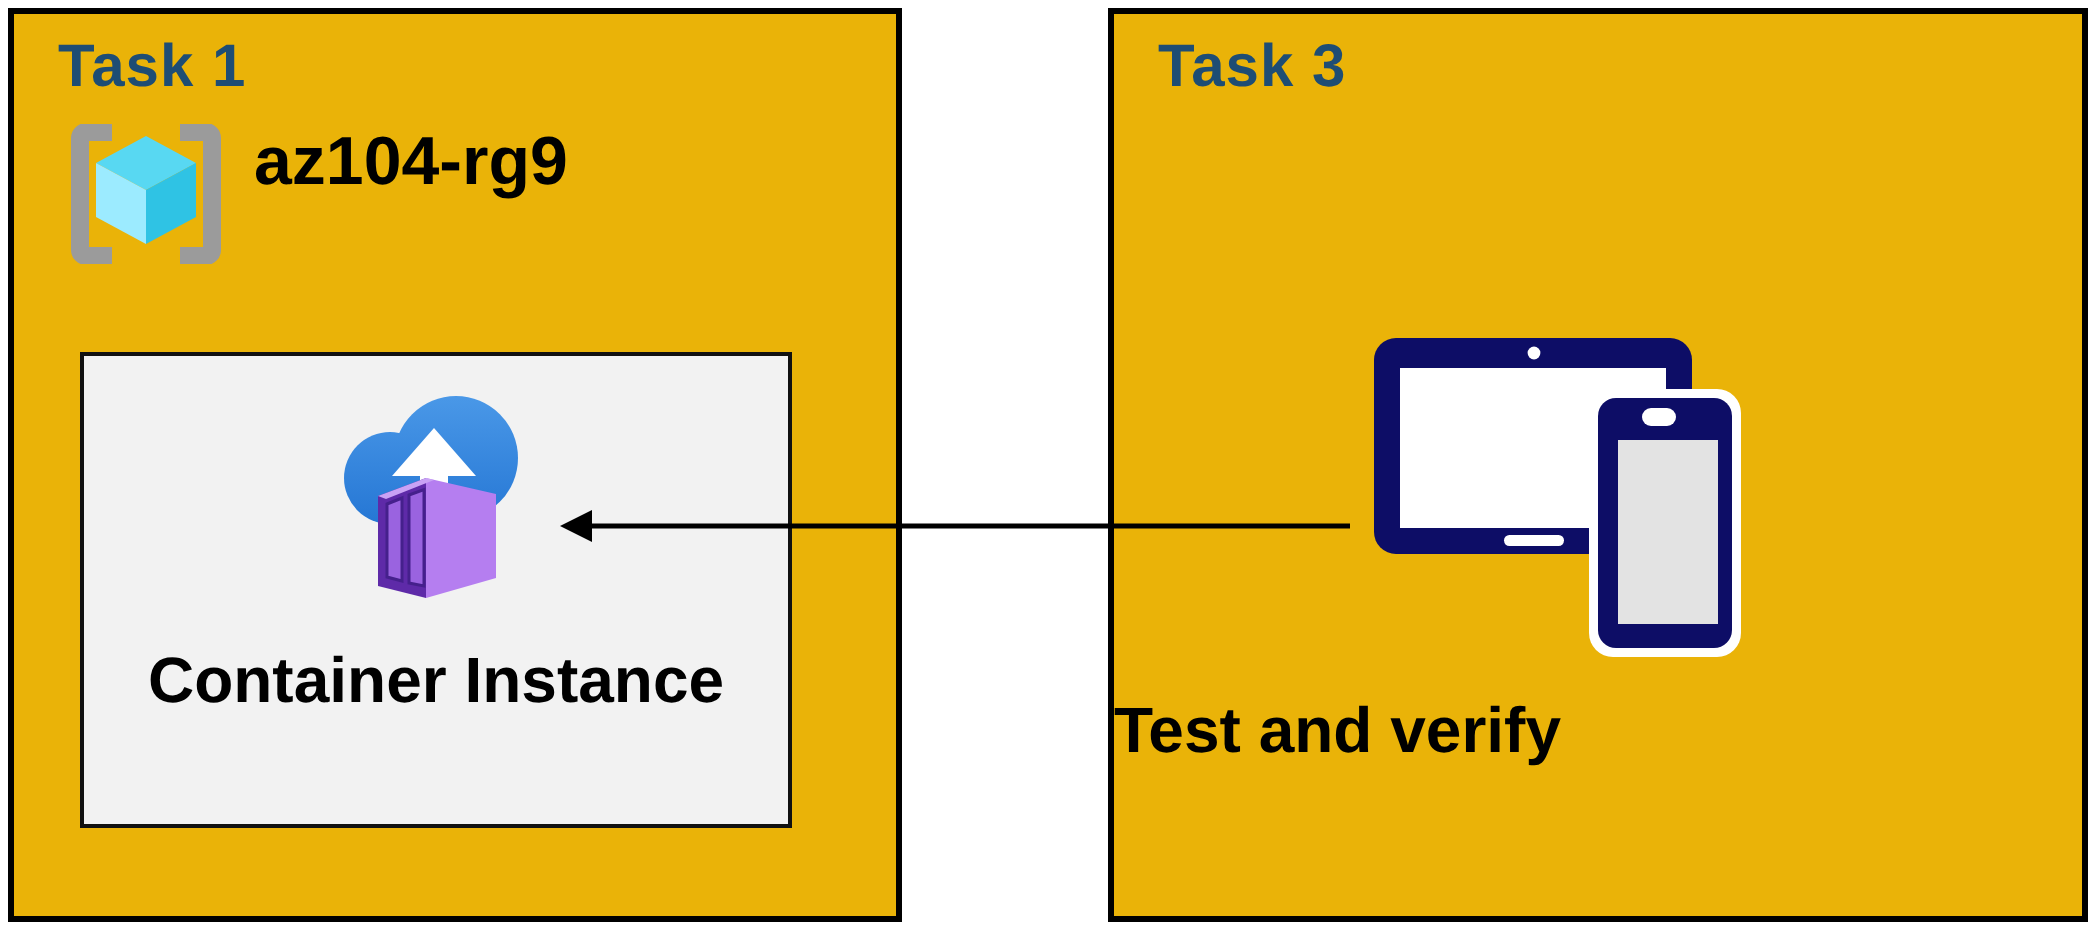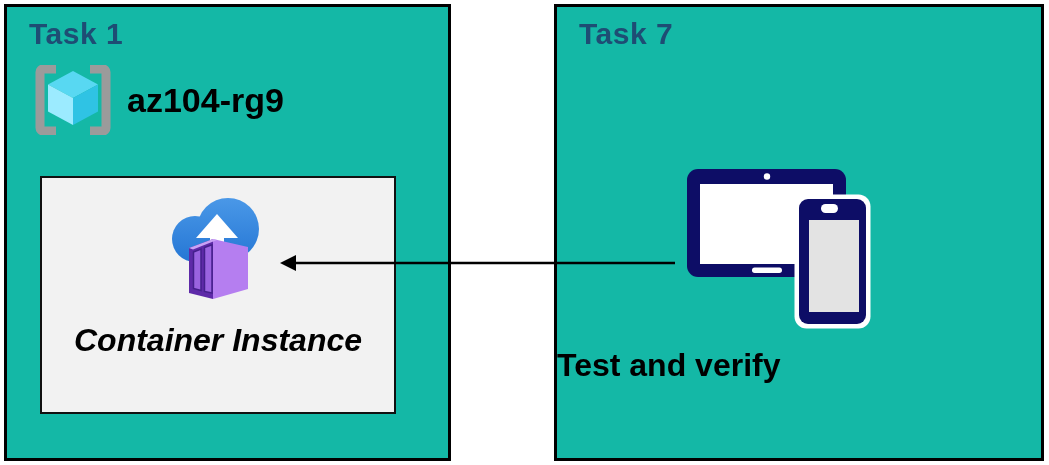--- a/index.html
+++ b/index.html
@@ -5,39 +5,39 @@
   html,body{margin:0;padding:0;background:#ffffff;}
   .canvas{
     position:relative;
     width:1049px;height:465px;
     background:#ffffff;
     font-family:"Liberation Sans","DejaVu Sans",sans-serif;
     overflow:hidden;
   }
   .task-box{
     position:absolute;top:4px;height:451px;
-    background:#14b8a6;border:3px solid #000000;
+    background:#eab308;border:3px solid #000000;
   }
   .task-box.t1{left:4px;width:441px;}
   .task-box.t2{left:554px;width:484px;}
   .task-title{
     position:absolute;left:22px;top:10px;
     font-size:30px;font-weight:bold;color:#1e4d74;
     letter-spacing:0.5px;
   }
   .rg-row{
     position:absolute;left:28px;top:55px;height:76px;
-    display:flex;align-items:center;gap:16px;
+    display:flex;gap:16px;
   }
   .rg-name{
     font-size:34px;font-weight:bold;color:#000000;
   }
   .inner-box{
     position:absolute;left:33px;top:169px;width:352px;height:234px;
-    background:#f2f2f2;border:2px solid #111111;font-style:italic;
+    background:#f2f2f2;border:2px solid #111111;
   }
   .aci-icon{position:absolute;left:126px;top:8px;}
   .inner-label{
     position:absolute;left:0;right:0;top:144px;
     text-align:center;font-size:32px;font-weight:bold;color:#000000;
   }
   .devices-icon{position:absolute;left:112px;top:152px;}
   .t2-caption{
     position:absolute;left:0;right:20px;top:340px;
     text-align:left;font-size:32px;font-weight:bold;color:#000000;
@@ -88,21 +88,21 @@
           <polygon points="21,62 45,53 49,54 25,63.5" fill="#c9a2f5"></polygon>
           <polygon points="25.5,66 33,63 33,104.5 25.5,102.5" fill="#9a63e0" stroke="#45208c" stroke-width="1.5"></polygon>
           <polygon points="36.5,61.5 44,58.8 44,107 36.5,105.5" fill="#9a63e0" stroke="#45208c" stroke-width="1.5"></polygon>
         </g>
       </svg>
       <div class="inner-label">Container Instance</div>
     </div>
   </div>
 
   <div class="task-box t2">
-    <div class="task-title">Task 7</div>
+    <div class="task-title">Task 3</div>
 
     <svg class="devices-icon" width="220" height="180" viewBox="0 0 220 180">
       <g>
         <rect x="18" y="10" width="159" height="108" rx="11" fill="#0d0d66"></rect>
         <rect x="31" y="25" width="133" height="80" fill="#ffffff"></rect>
         <circle cx="98" cy="17.5" r="3.2" fill="#ffffff"></circle>
         <rect x="83" y="108.5" width="30" height="5.5" rx="2.7" fill="#ffffff"></rect>
       </g>
       <g>
         <rect x="125.5" y="35.5" width="76" height="134" rx="12" fill="#ffffff"></rect>

